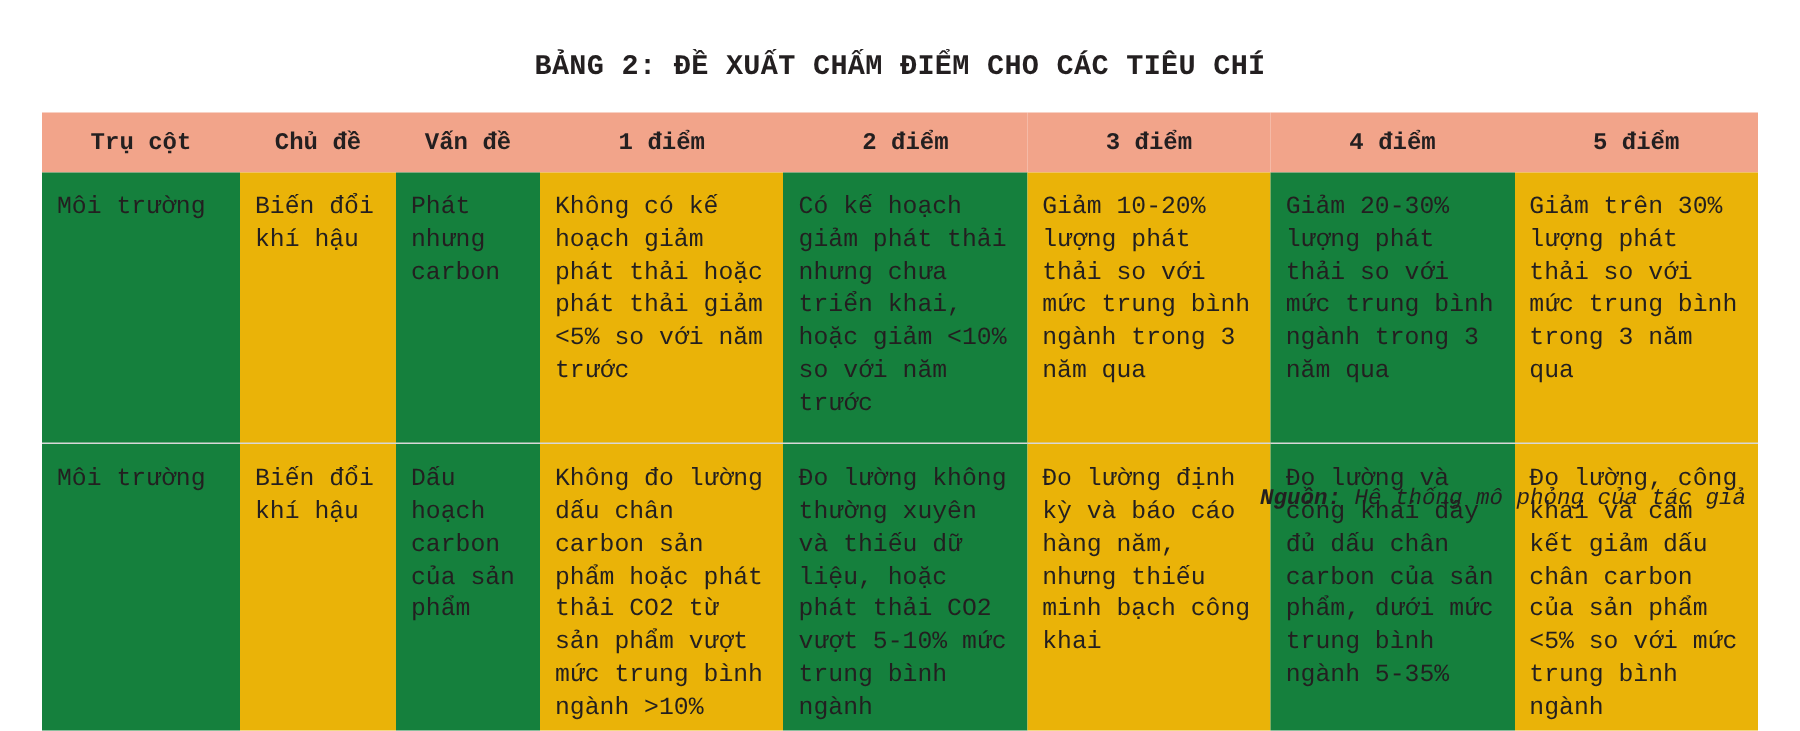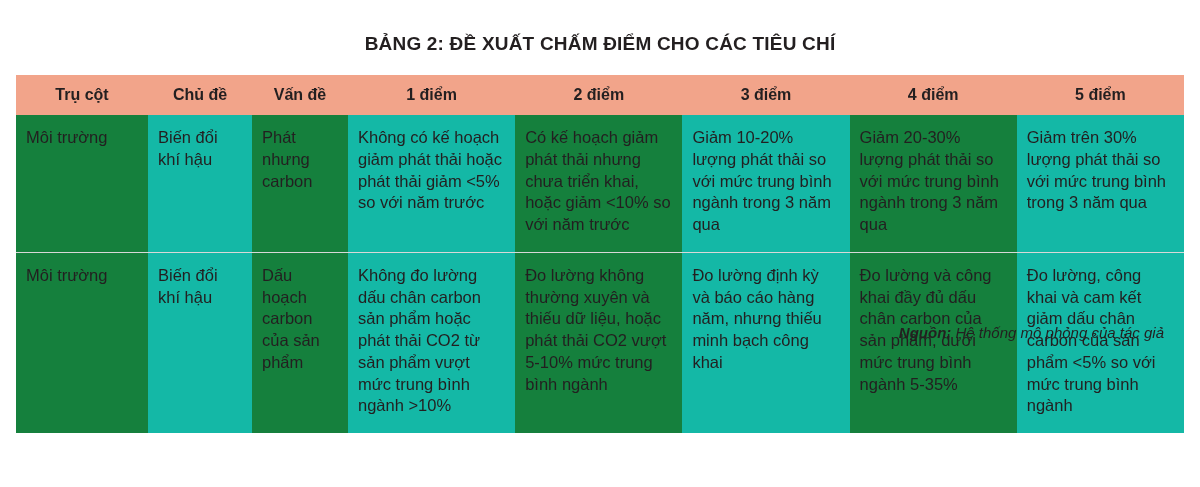--- a/index.html
+++ b/index.html
@@ -12,21 +12,22 @@
     background: #ffffff;
     font-family: "Liberation Sans", sans-serif;
     color: #231f20;
     overflow: hidden;
   }
   .page {
     position: relative;
     width: 1200px;
     height: 357px;
     box-sizing: border-box;
-    padding: 0 16px;
+    padding: 0 28px;
+    font-family: Liberation Mono, monospace;
   }
   .title {
     text-align: center;
     font-size: 19px;
     font-weight: bold;
     letter-spacing: 0.2px;
     padding-top: 33px;
     padding-bottom: 20px;
     color: #231f20;
   }
@@ -52,21 +53,21 @@
   table.grid th.col-issue  { width: 84px; }
 
   table.grid td {
     vertical-align: top;
     padding: 12px 10px 16px 10px;
     line-height: 1.32;
     border-bottom: 1px solid #d8d8d8;
     background: #15803d;
   }
   table.grid td.shade {
-    background: #14b8a6;
+    background: #eab308;
   }
   table.grid tr.row:last-child td {
     border-bottom: none;
   }
   .cell-pillar { white-space: nowrap; }
   .source {
     position: absolute;
     right: 36px;
     bottom: 16px;
     font-size: 15px;

